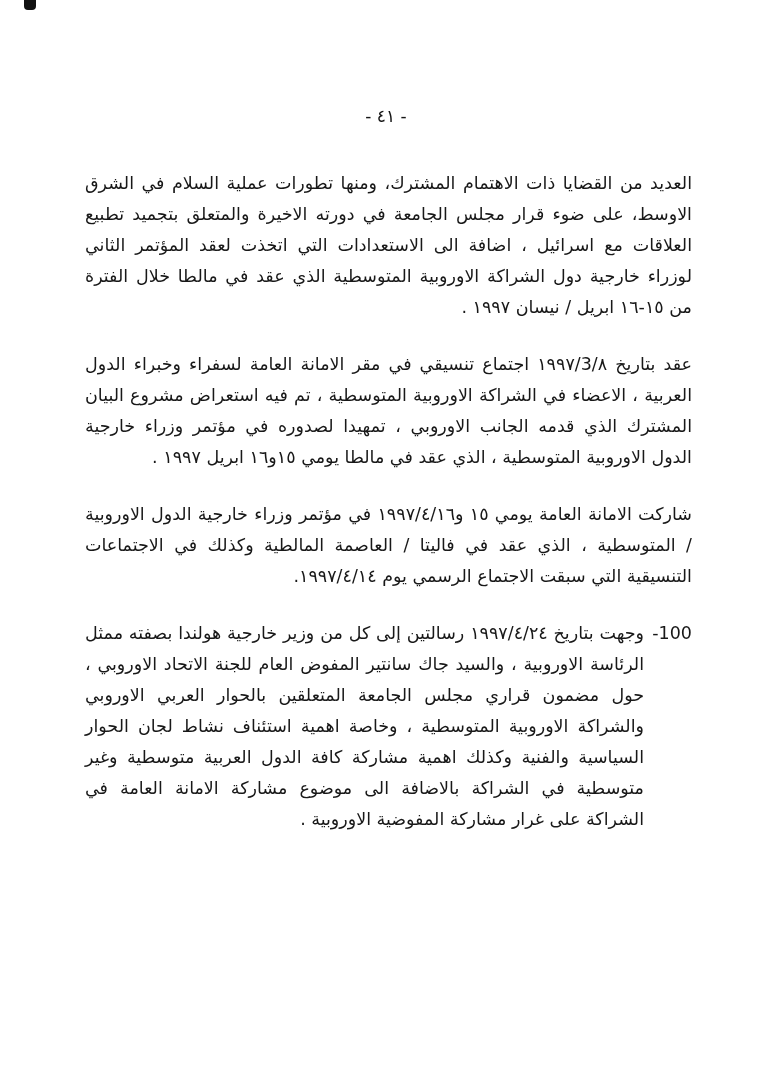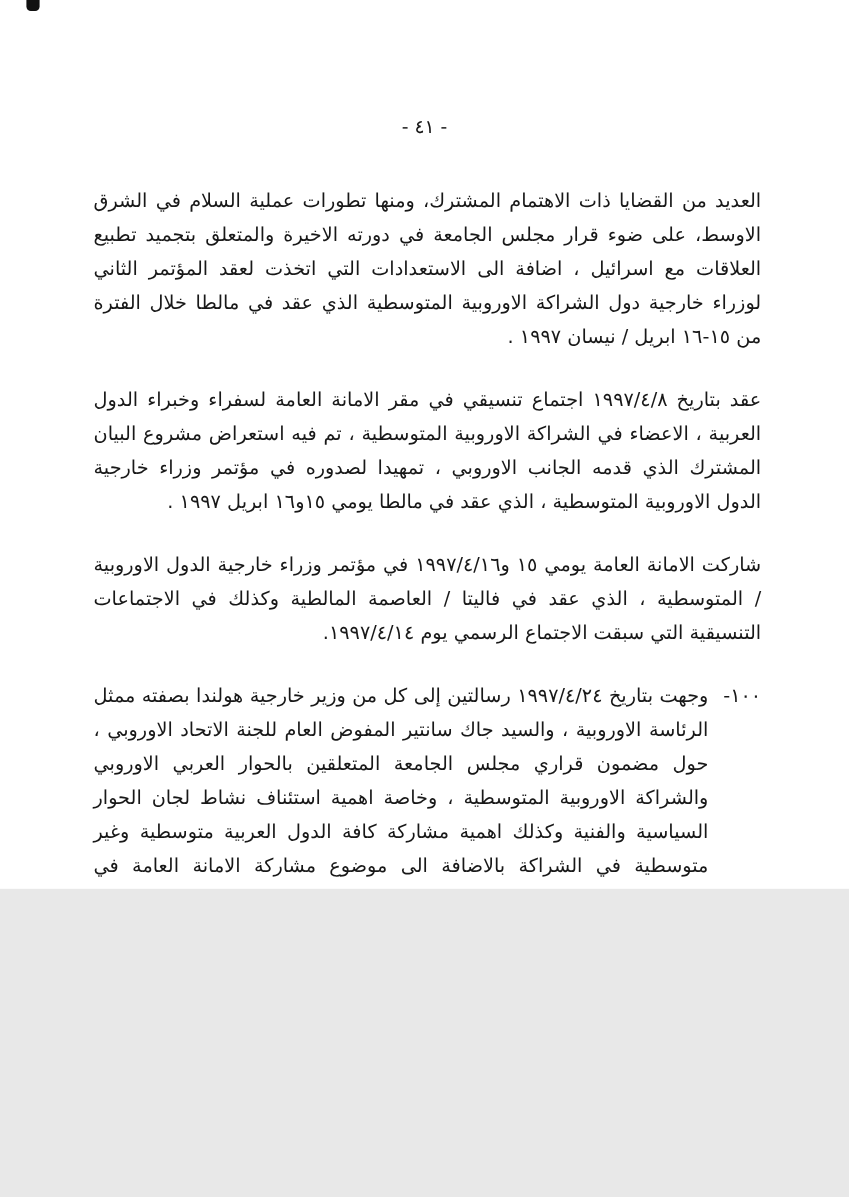--- a/index.html
+++ b/index.html
@@ -8,21 +8,21 @@
     background: #e8e8e8;
   }
   body {
     width: 772px;
     height: 1088px;
     font-family: "DejaVu Sans", sans-serif;
   }
   .page {
     position: relative;
     width: 772px;
-    height: 808px;
+    height: 1088px;
     background: #ffffff;
     overflow: hidden;
     color: #1b1b1b;
   }
   .scan-artifact {
     position: absolute;
     top: 0;
     left: 24px;
     width: 12px;
     height: 10px;
@@ -79,26 +79,26 @@
 
   <div class="page-number">- ٤١ -</div>
 
   <div class="content">
 
     <div class="para intro">
       <div class="body">العديد من القضايا ذات الاهتمام المشترك، ومنها تطورات عملية السلام في الشرق الاوسط، على ضوء قرار مجلس الجامعة في دورته الاخيرة والمتعلق بتجميد تطبيع العلاقات مع اسرائيل ، اضافة الى الاستعدادات التي اتخذت لعقد المؤتمر الثاني لوزراء خارجية دول الشراكة الاوروبية المتوسطية الذي عقد في مالطا خلال الفترة من ١٥-١٦ ابريل / نيسان ١٩٩٧ .</div>
     </div>
 
     <div class="para">
-      <div class="body">عقد بتاريخ ١٩٩٧/٤/٨ اجتماع تنسيقي في مقر الامانة العامة لسفراء وخبراء الدول العربية ، الاعضاء في الشراكة الاوروبية المتوسطية ، تم فيه استعراض مشروع البيان المشترك الذي قدمه الجانب الاوروبي ، تمهيدا لصدوره في مؤتمر وزراء خارجية الدول الاوروبية المتوسطية ، الذي عقد في مالطا يومي ١٥و١٦ ابريل ١٩٩٧ .</div>
+      <div class="body">عقد بتاريخ ١٩٩٧/3/٨ اجتماع تنسيقي في مقر الامانة العامة لسفراء وخبراء الدول العربية ، الاعضاء في الشراكة الاوروبية المتوسطية ، تم فيه استعراض مشروع البيان المشترك الذي قدمه الجانب الاوروبي ، تمهيدا لصدوره في مؤتمر وزراء خارجية الدول الاوروبية المتوسطية ، الذي عقد في مالطا يومي ١٥و١٦ ابريل ١٩٩٧ .</div>
     </div>
 
     <div class="para">
       <div class="body">شاركت الامانة العامة يومي ١٥ و١٩٩٧/٤/١٦ في مؤتمر وزراء خارجية الدول الاوروبية / المتوسطية ، الذي عقد في فاليتا / العاصمة المالطية وكذلك في الاجتماعات التنسيقية التي سبقت الاجتماع الرسمي يوم ١٩٩٧/٤/١٤.</div>
     </div>
 
     <div class="para">
-      <div class="marker">١٠٠-</div>
+      <div class="marker">100-</div>
       <div class="body">وجهت بتاريخ ١٩٩٧/٤/٢٤ رسالتين إلى كل من وزير خارجية هولندا بصفته ممثل الرئاسة الاوروبية ، والسيد جاك سانتير المفوض العام للجنة الاتحاد الاوروبي ، حول مضمون قراري مجلس الجامعة المتعلقين بالحوار العربي الاوروبي والشراكة الاوروبية المتوسطية ، وخاصة اهمية استئناف نشاط لجان الحوار السياسية والفنية وكذلك اهمية مشاركة كافة الدول العربية متوسطية وغير متوسطية في الشراكة بالاضافة الى موضوع مشاركة الامانة العامة في الشراكة على غرار مشاركة المفوضية الاوروبية .</div>
     </div>
 
   </div>
 </div>
 
 </body></html>

